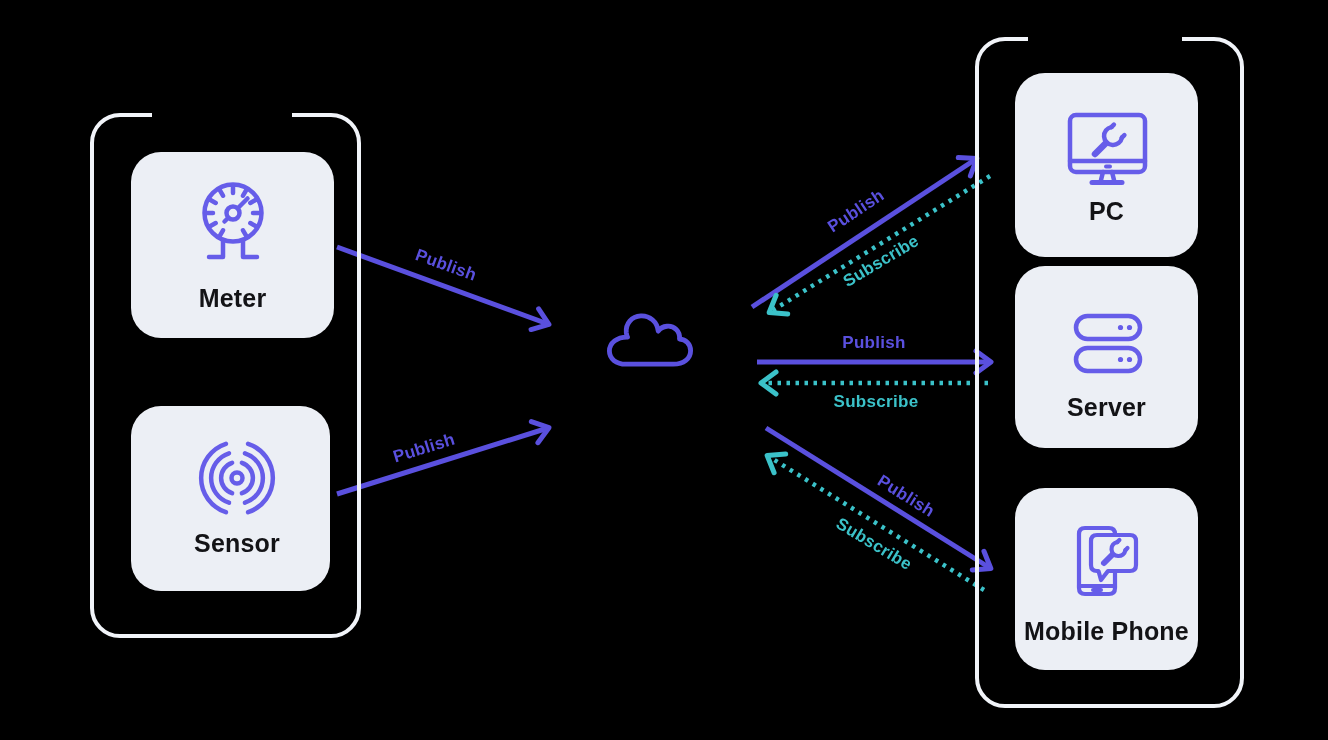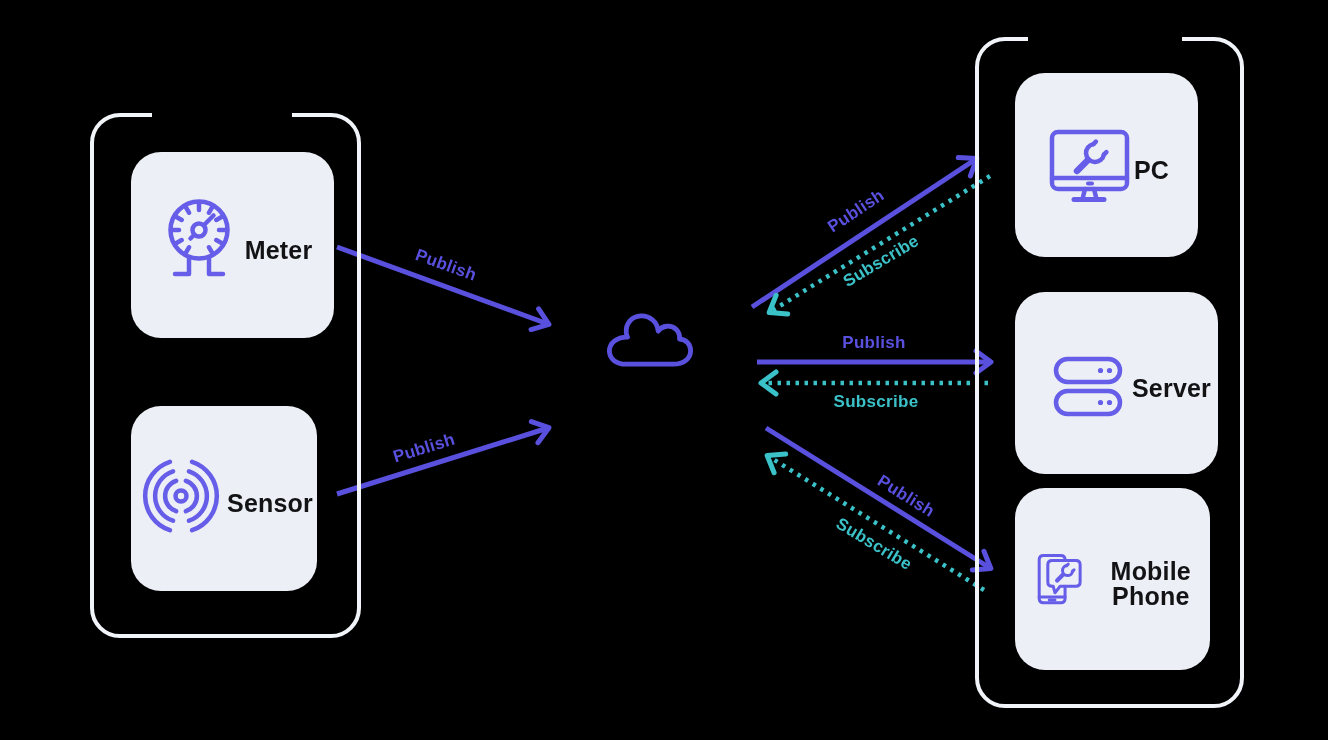--- a/index.html
+++ b/index.html
@@ -12,31 +12,31 @@
     position:absolute;border:4px solid #F1F4F9;border-radius:30px;background:transparent;
   }
   .group-left{left:90px;top:113px;width:263px;height:517px;}
   .group-right{left:975px;top:37px;width:261px;height:663px;}
   .border-gap{position:absolute;top:-6px;height:12px;background:#000;}
   .group-left .border-gap{left:58px;width:140px;}
   .group-right .border-gap{left:49px;width:154px;}
   
   .card{
     position:absolute;background:#ECEFF5;border-radius:30px;
-    display:flex;flex-direction:row;align-items:center;justify-content:center;
+    display:flex;flex-direction:column;align-items:center;justify-content:center;
   }
   .card-label{
     color:#131316;font-size:25px;font-weight:700;letter-spacing:.2px;margin-top:10px;
     text-align:center;line-height:1;
   }
   #meter-card{left:131px;top:152px;width:203px;height:186px;}
-  #sensor-card{left:131px;top:406px;width:186px;height:185px;}
+  #sensor-card{left:131px;top:406px;width:186px;height:185px;padding-left:13px;}
   #pc-card{left:1015px;top:73px;width:183px;height:184px;}
-  #server-card{left:1015px;top:292px;width:183px;height:182px;padding-left:20px;}
-  #mobile-card{left:1015px;top:488px;width:183px;height:182px;padding-left:12px;}
+  #server-card{left:1015px;top:266px;width:183px;height:182px;}
+  #mobile-card{left:1015px;top:488px;width:183px;height:182px;}
   .card svg{display:block;}
   
   .cloud{position:absolute;left:601px;top:311px;width:98px;height:58px;}
   
   .arrows{position:absolute;left:0;top:0;width:1328px;height:740px;}
   
   .flow-label{
     position:absolute;font-size:17px;font-weight:600;letter-spacing:.3px;white-space:nowrap;
     transform-origin:center;line-height:1;
   }

